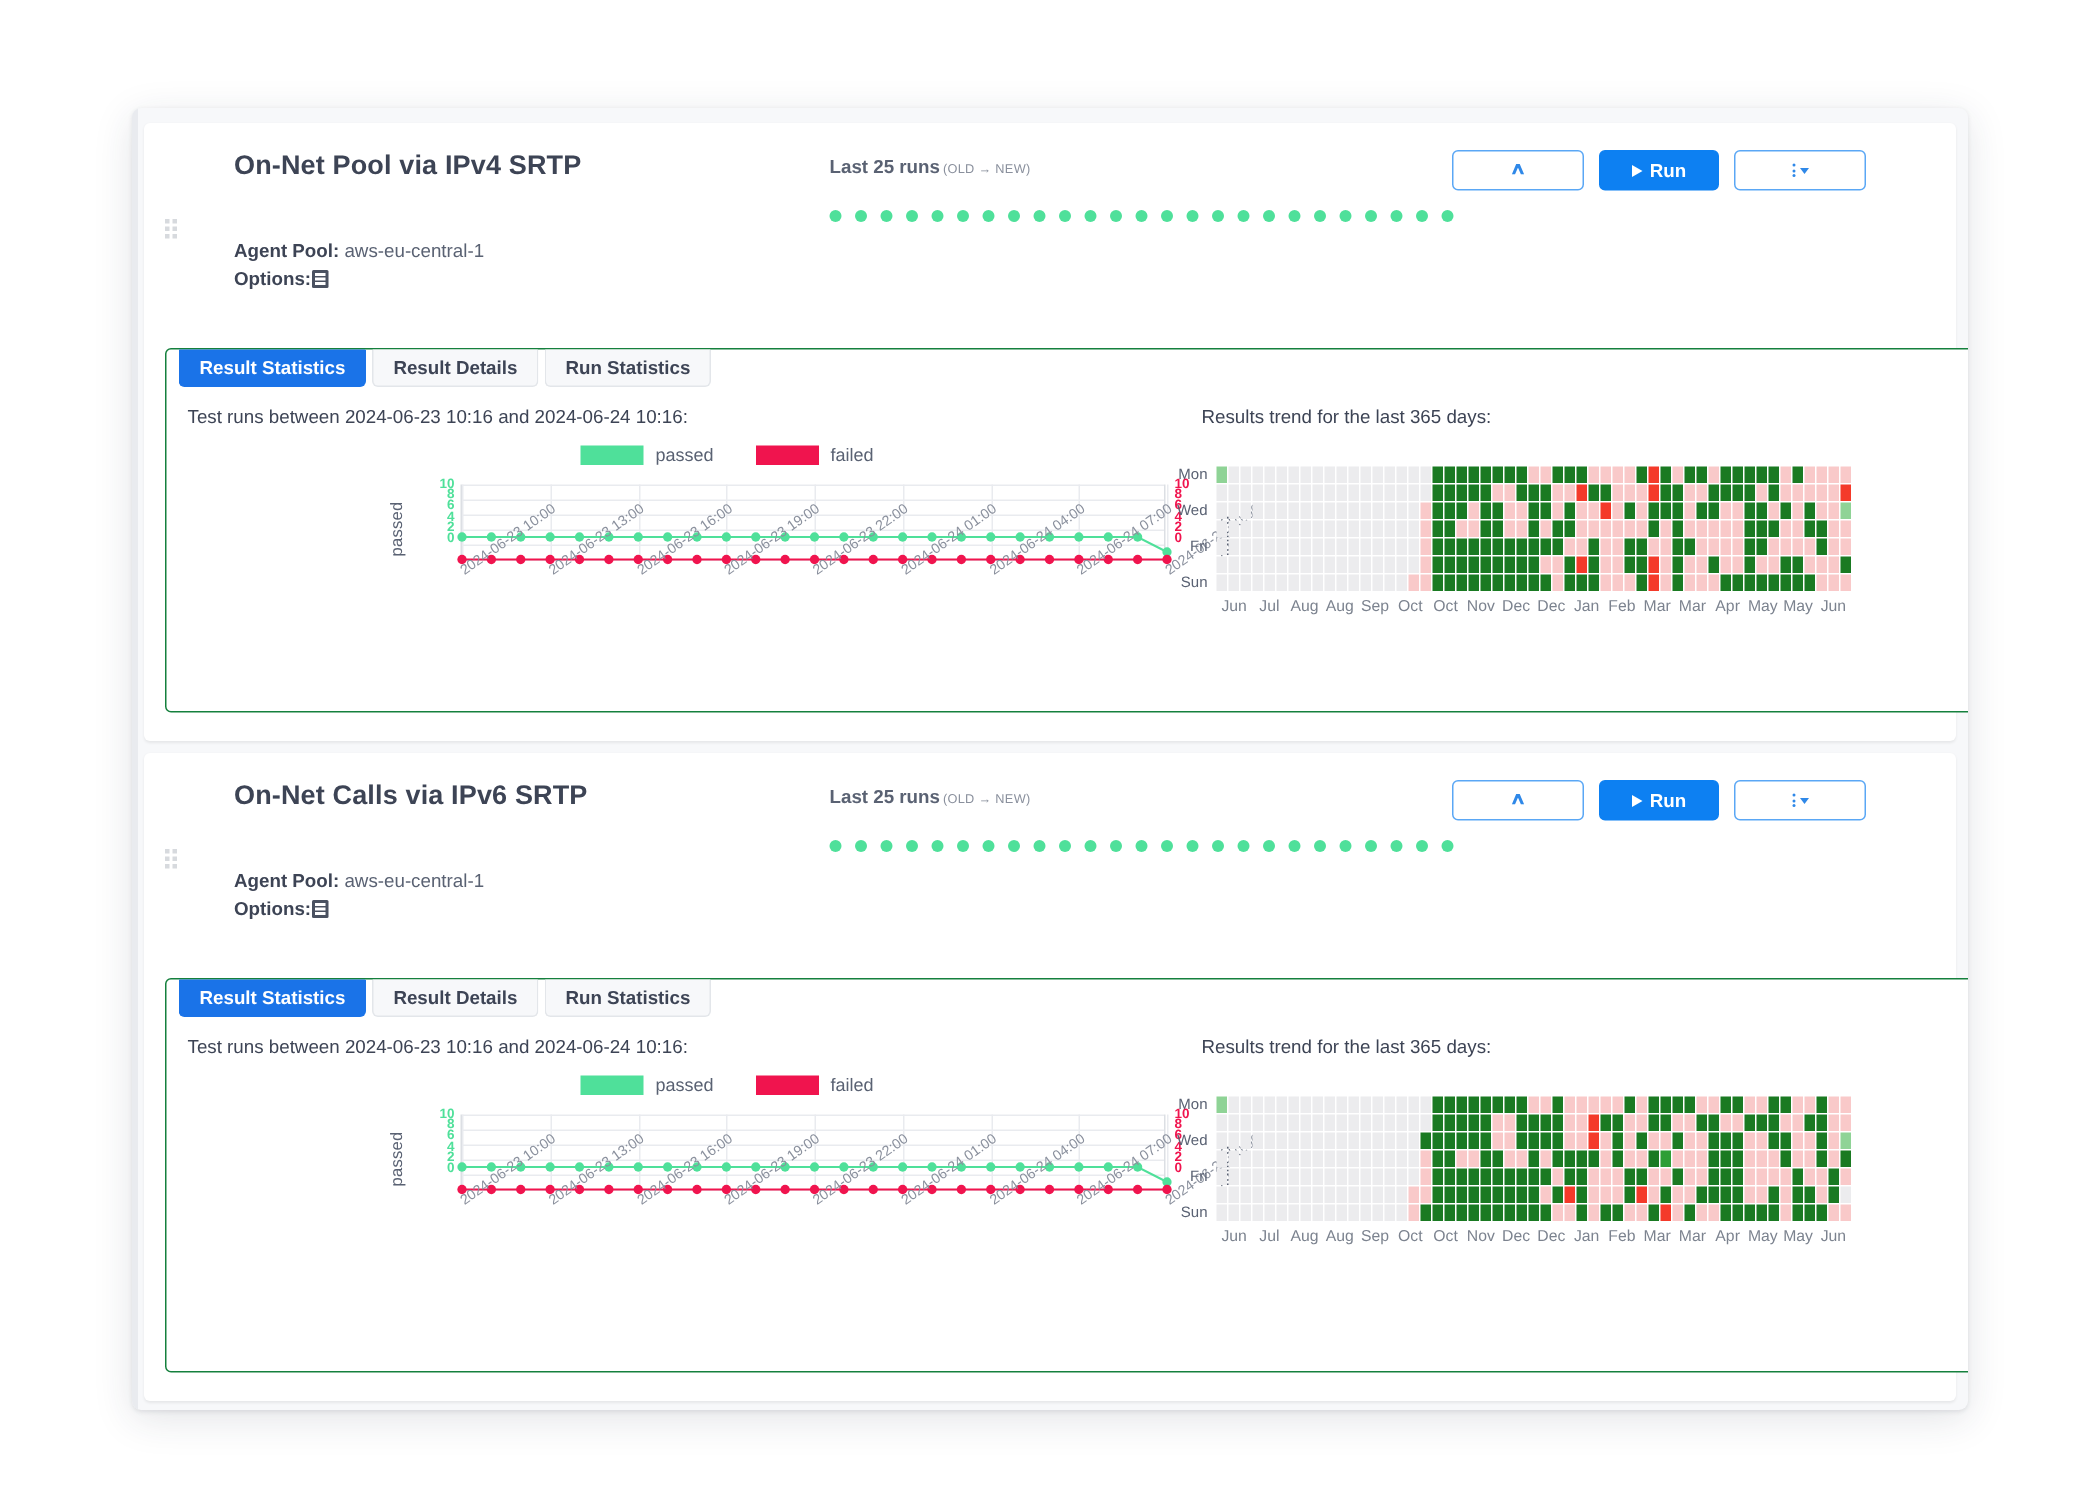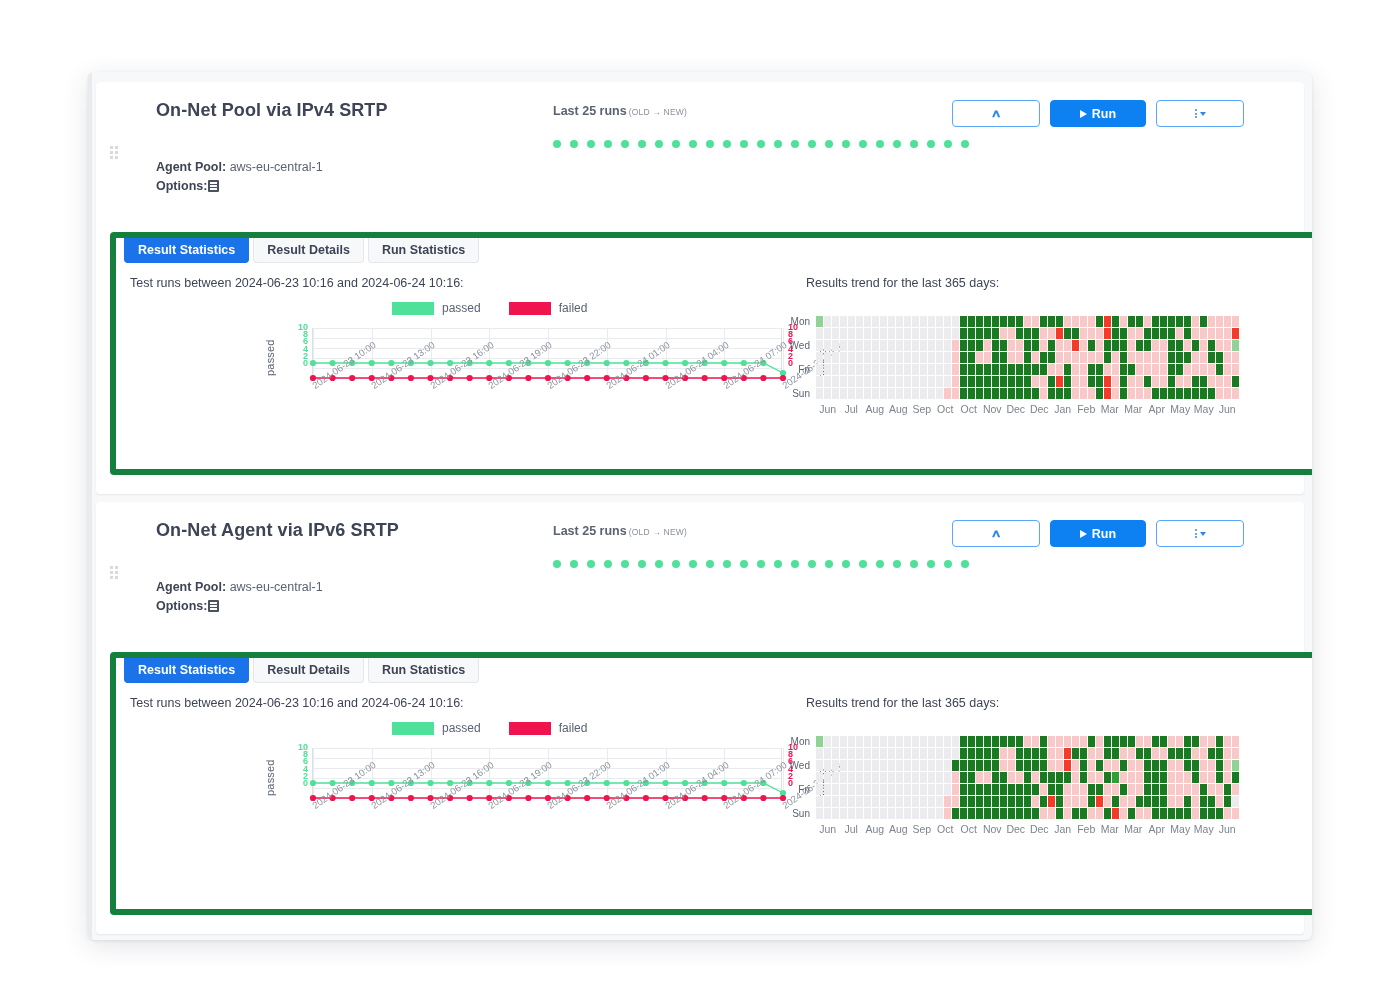--- a/index.html
+++ b/index.html
@@ -130,21 +130,21 @@
     cursor: pointer;
     user-select: none;
   }
   .btn-outline {
     width: 88px;
     background: #ffffff;
     border: 1px solid #5aa7f5;
     color: #2f88e8;
   }
   .btn-primary {
-    width: 96px;
+    width: 80px;
     background: #0d80f2;
     border: 1px solid #0d80f2;
     color: #ffffff;
     gap: 5px;
   }
   .caret-up { font-size: 11px; color: #2f88e8; line-height: 1; transform: scaleX(1.4); }
   .play-tri {
     width: 0; height: 0;
     border-left: 7px solid #ffffff;
     border-top: 4.5px solid transparent;
@@ -165,21 +165,21 @@
     border-right: 3.5px solid transparent;
     margin-left: 1px;
   }
 
   
   .panel {
     position: absolute;
     left: 14px;
     width: 1216px;
     background: #ffffff;
-    border: 6px solid #15803d;
+    border: 1px solid #15803d;
     border-radius: 4px;
   }
   #panel-1 { top: 150px; height: 243px; }
   #panel-2 { top: 150px; height: 263px; }
 
   .tabs {
     position: absolute;
     left: 8px; top: -1px;
     display: flex;
     gap: 4px;
@@ -860,21 +860,21 @@
         </div>
         <div class="card" id="card-2">
           <div class="drag-handle">
             <i></i>
             <i></i>
             <i></i>
             <i></i>
             <i></i>
             <i></i>
           </div>
-          <div class="card-title">On-Net Agent via IPv6 SRTP</div>
+          <div class="card-title">On-Net Calls via IPv6 SRTP</div>
           <div class="meta">
             <div><b>Agent Pool:</b> <span>aws-eu-central-1</span></div>
             <div><b>Options:</b><span class="opt-icon"></span></div>
           </div>
           <div class="runs-label"><span>Last 25 runs</span><small>(OLD → NEW)</small></div>
           <div class="runs-dots">
             <span style="background:#4fe09a"></span>
             <span style="background:#4fe09a"></span>
             <span style="background:#4fe09a"></span>
             <span style="background:#4fe09a"></span>

